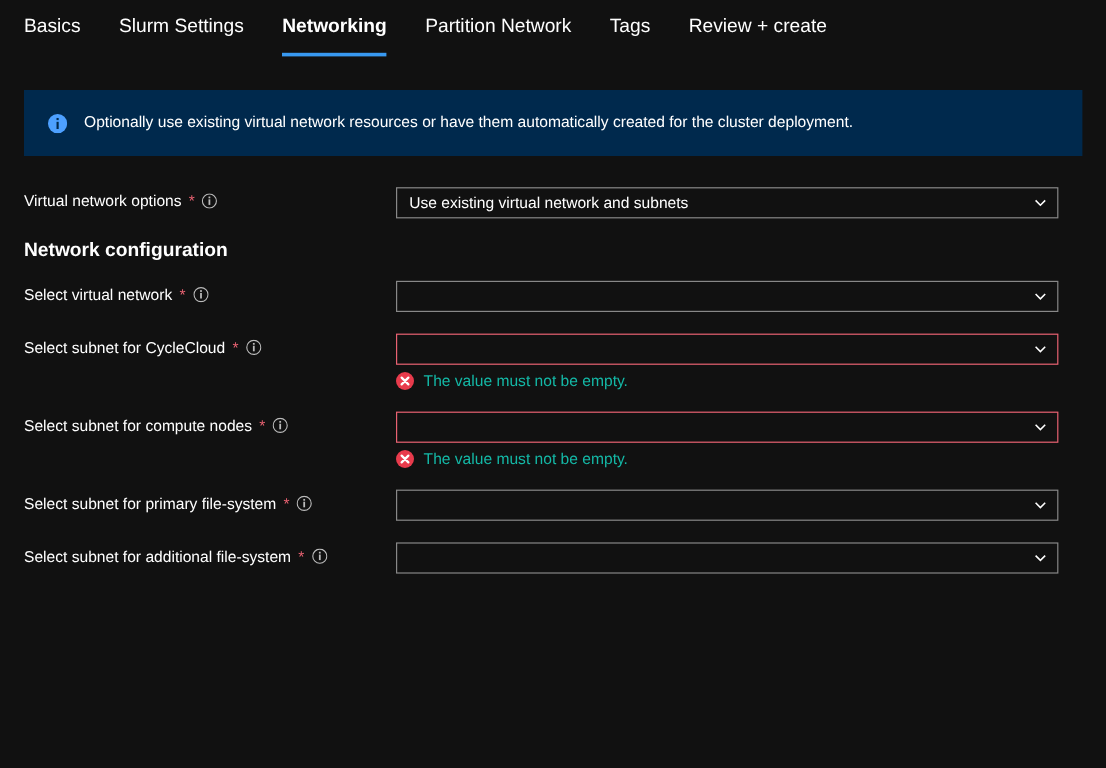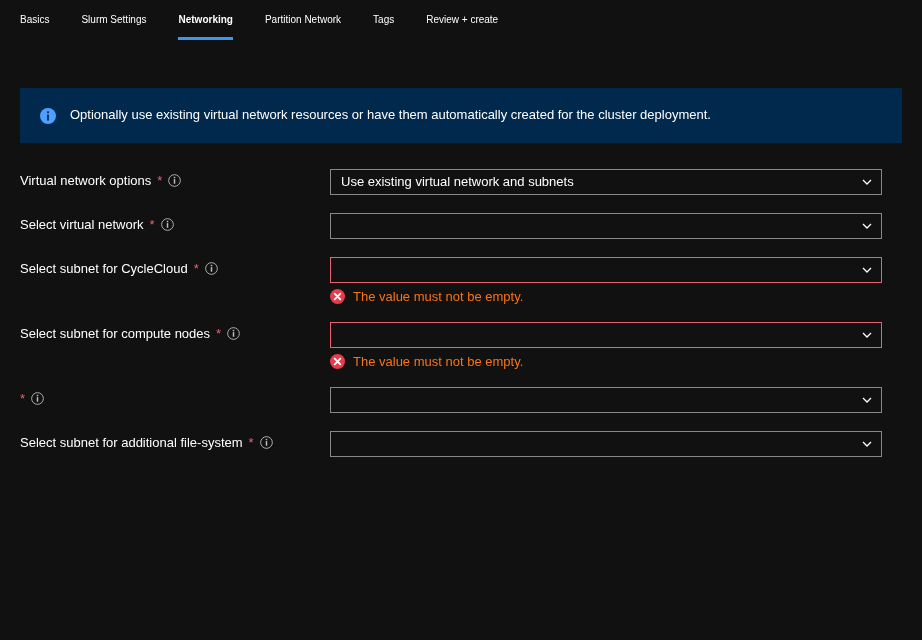--- a/index.html
+++ b/index.html
@@ -13,38 +13,37 @@
       overflow: hidden;
     }
     .tabs {
       display: flex;
       gap: 32px;
       padding: 14px 20px 0 20px;
     }
     .tab {
       padding: 0 0 12px 0;
       color: #ffffff;
-      font-size: 10px;
+      font-size: 16px;
       cursor: pointer;
       border-bottom: 3px solid transparent;
     }
     .tab.active {
       border-bottom: 3px solid #3899f1;
       font-weight: 600;
     }
     .content {
       padding: 28px 20px 20px 20px;
     }
     .info-banner {
       background: #00294d;
       padding: 18px 20px 18px 20px;
       display: flex;
       gap: 14px;
       margin-bottom: 26px;
-      margin-top: 20px;
     }
     .info-icon {
       flex-shrink: 0;
       width: 16px;
       height: 16px;
       margin-top: 2px;
     }
     .info-icon svg circle { fill: #4da0ff; }
     .info-text {
       color: #ffffff;
@@ -102,21 +101,21 @@
       font-size: 16px;
       font-weight: 600;
       color: #ffffff;
       margin: 8px 0 16px 0;
     }
     .error-msg {
       display: flex;
       align-items: center;
       gap: 8px;
       margin-top: 6px;
-      color: #f97316;
+      color: #14b8a6;
       font-size: 13px;
     }
     .error-icon {
       width: 15px;
       height: 15px;
       display: inline-flex;
     }
   </style>
 </head>
 <body>
@@ -162,20 +161,21 @@
         <span>Use existing virtual network and subnets</span>
         <span class="chevron">
           <svg viewBox="0 0 12 12" width="12" height="12">
               <path d="M2 4 L6 8 L10 4" fill="none" stroke="#ffffff" stroke-width="1.3"></path>
             </svg>
         </span>
       </div>
     </div>
   </div>
 
+  <div class="section-title">Network configuration</div>
 
   <div class="form-row">
     <div class="form-label-col">
       <span>Select virtual network</span>
       <span class="req">*</span>
       <span class="help-icon">
         <svg viewBox="0 0 14 14" width="13" height="13">
             <circle cx="7" cy="7" r="6.3" fill="none" stroke="#bbbbbb" stroke-width="1"></circle>
             <rect x="6.2" y="5.5" width="1.6" height="5" fill="#bbbbbb"></rect>
             <rect x="6.2" y="3" width="1.6" height="1.6" fill="#bbbbbb"></rect>
@@ -255,20 +255,21 @@
               <path d="M5 5 L11 11 M11 5 L5 11" stroke="#ffffff" stroke-width="2" stroke-linecap="round"></path>
             </svg>
         </span>
         <span>The value must not be empty.</span>
       </div>
     </div>
   </div>
 
   <div class="form-row">
     <div class="form-label-col">
+      <span>Select subnet for primary file-system</span>
       <span class="req">*</span>
       <span class="help-icon">
         <svg viewBox="0 0 14 14" width="13" height="13">
             <circle cx="7" cy="7" r="6.3" fill="none" stroke="#bbbbbb" stroke-width="1"></circle>
             <rect x="6.2" y="5.5" width="1.6" height="5" fill="#bbbbbb"></rect>
             <rect x="6.2" y="3" width="1.6" height="1.6" fill="#bbbbbb"></rect>
           </svg>
       </span>
     </div>
     <div class="form-input-col">

